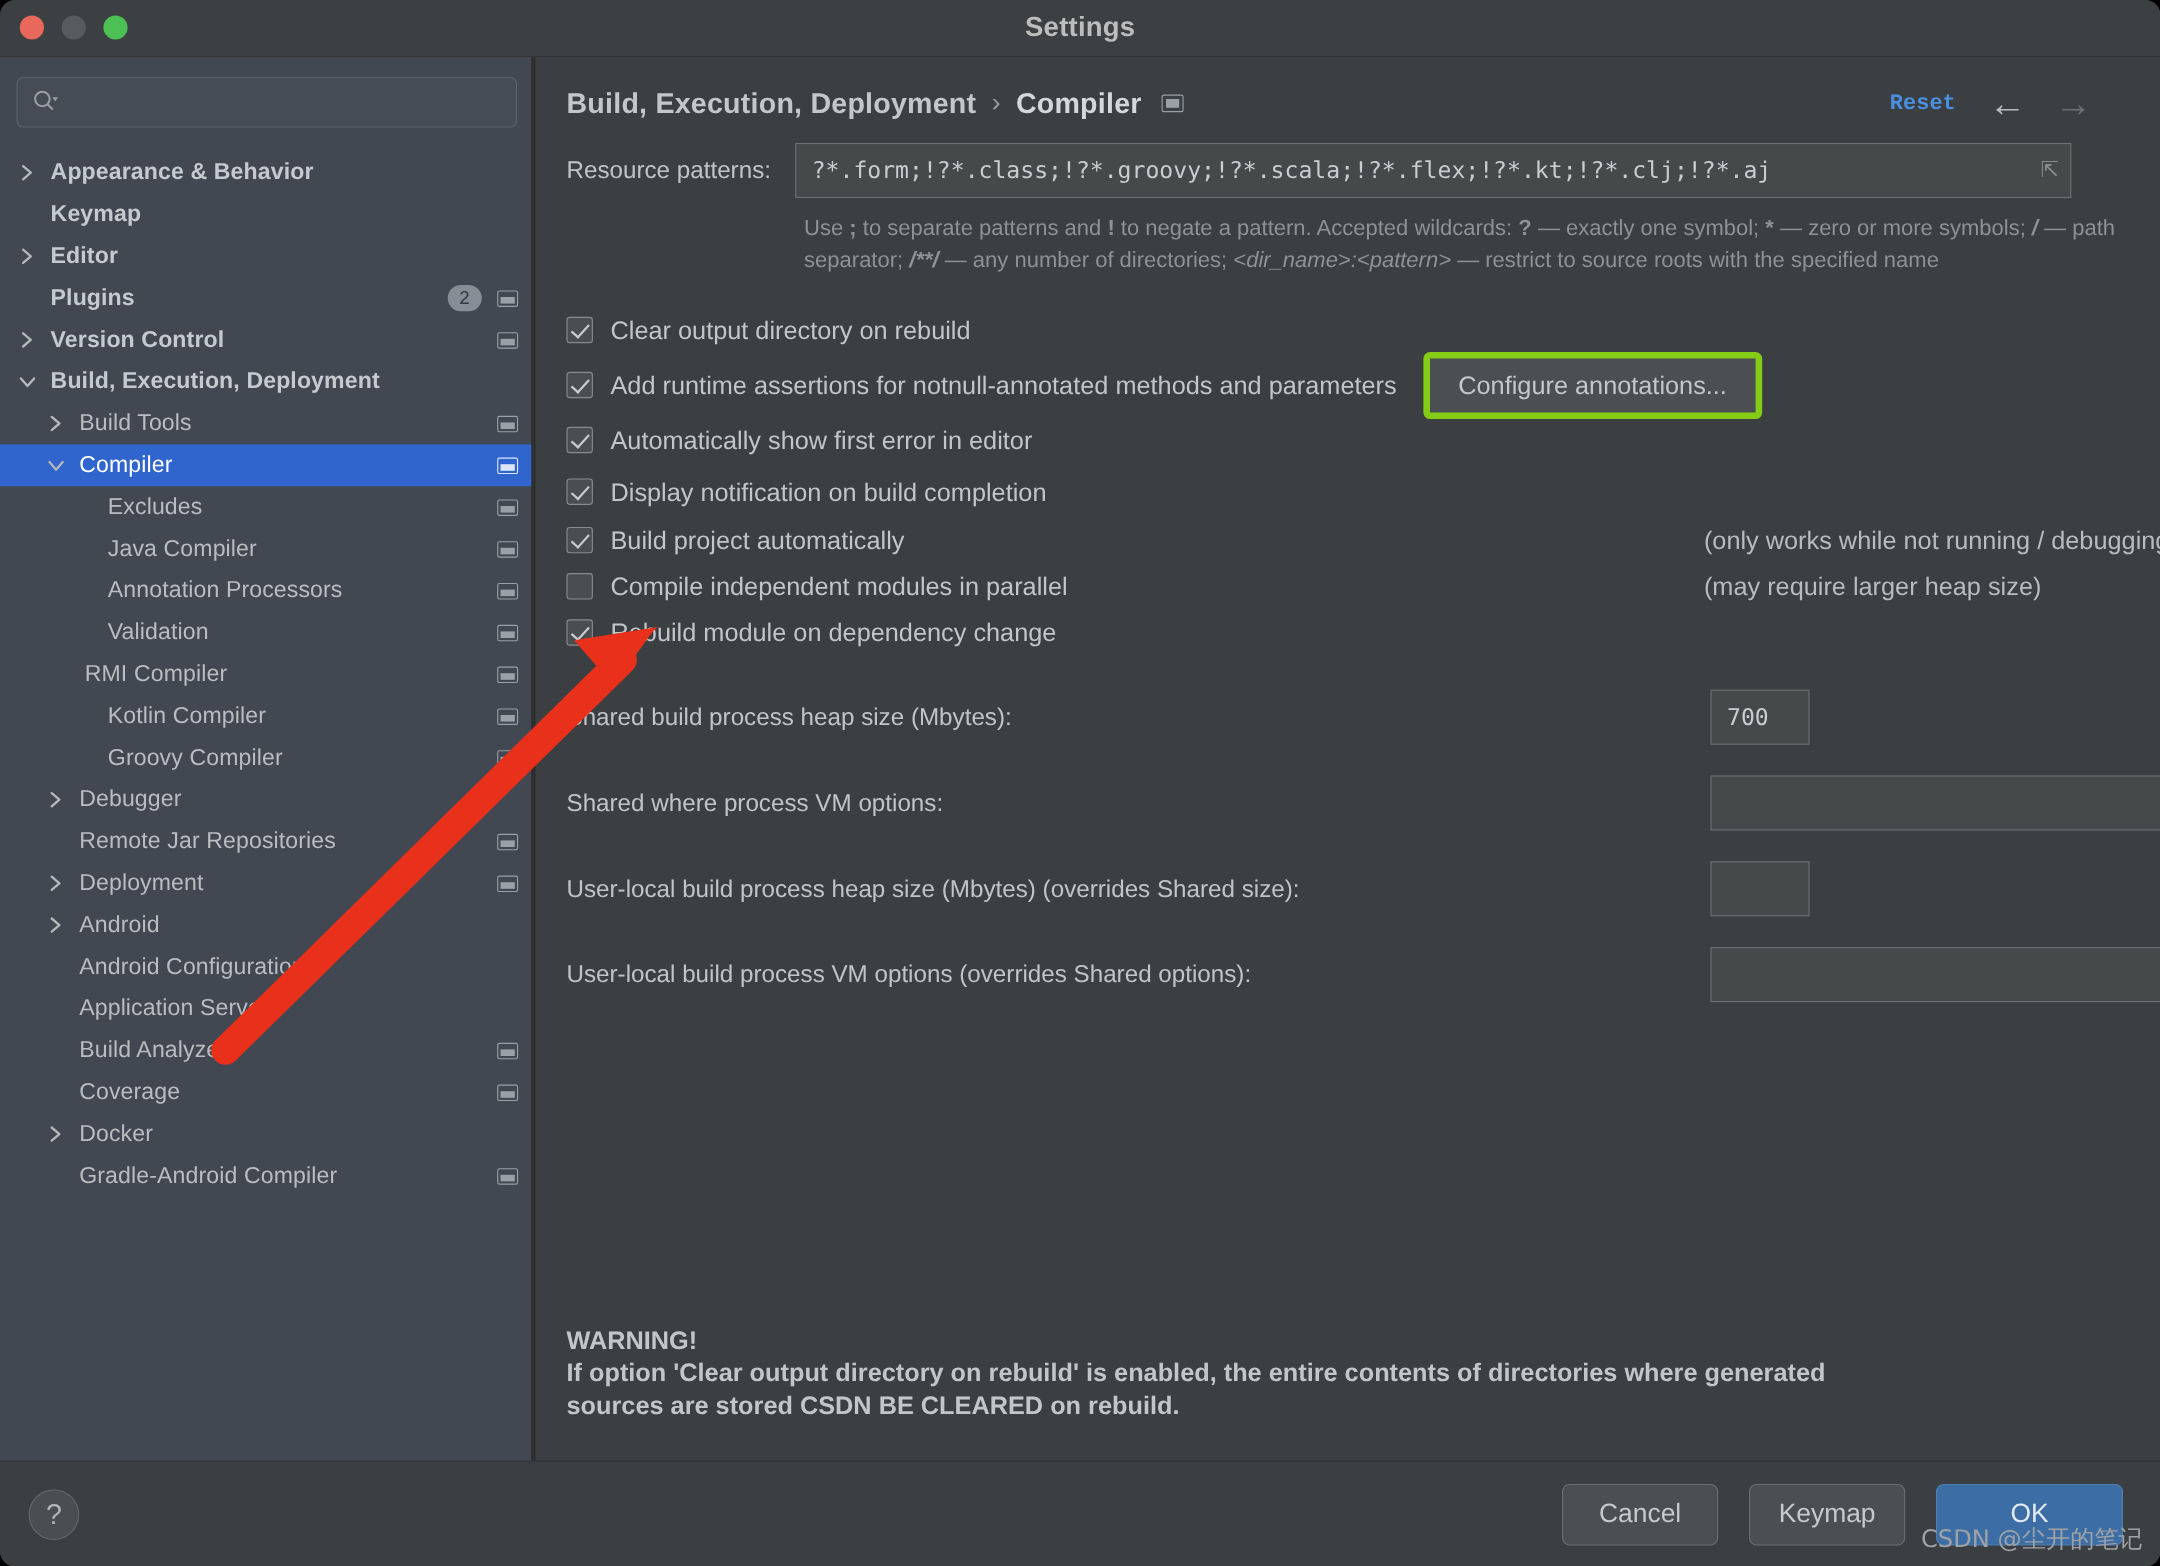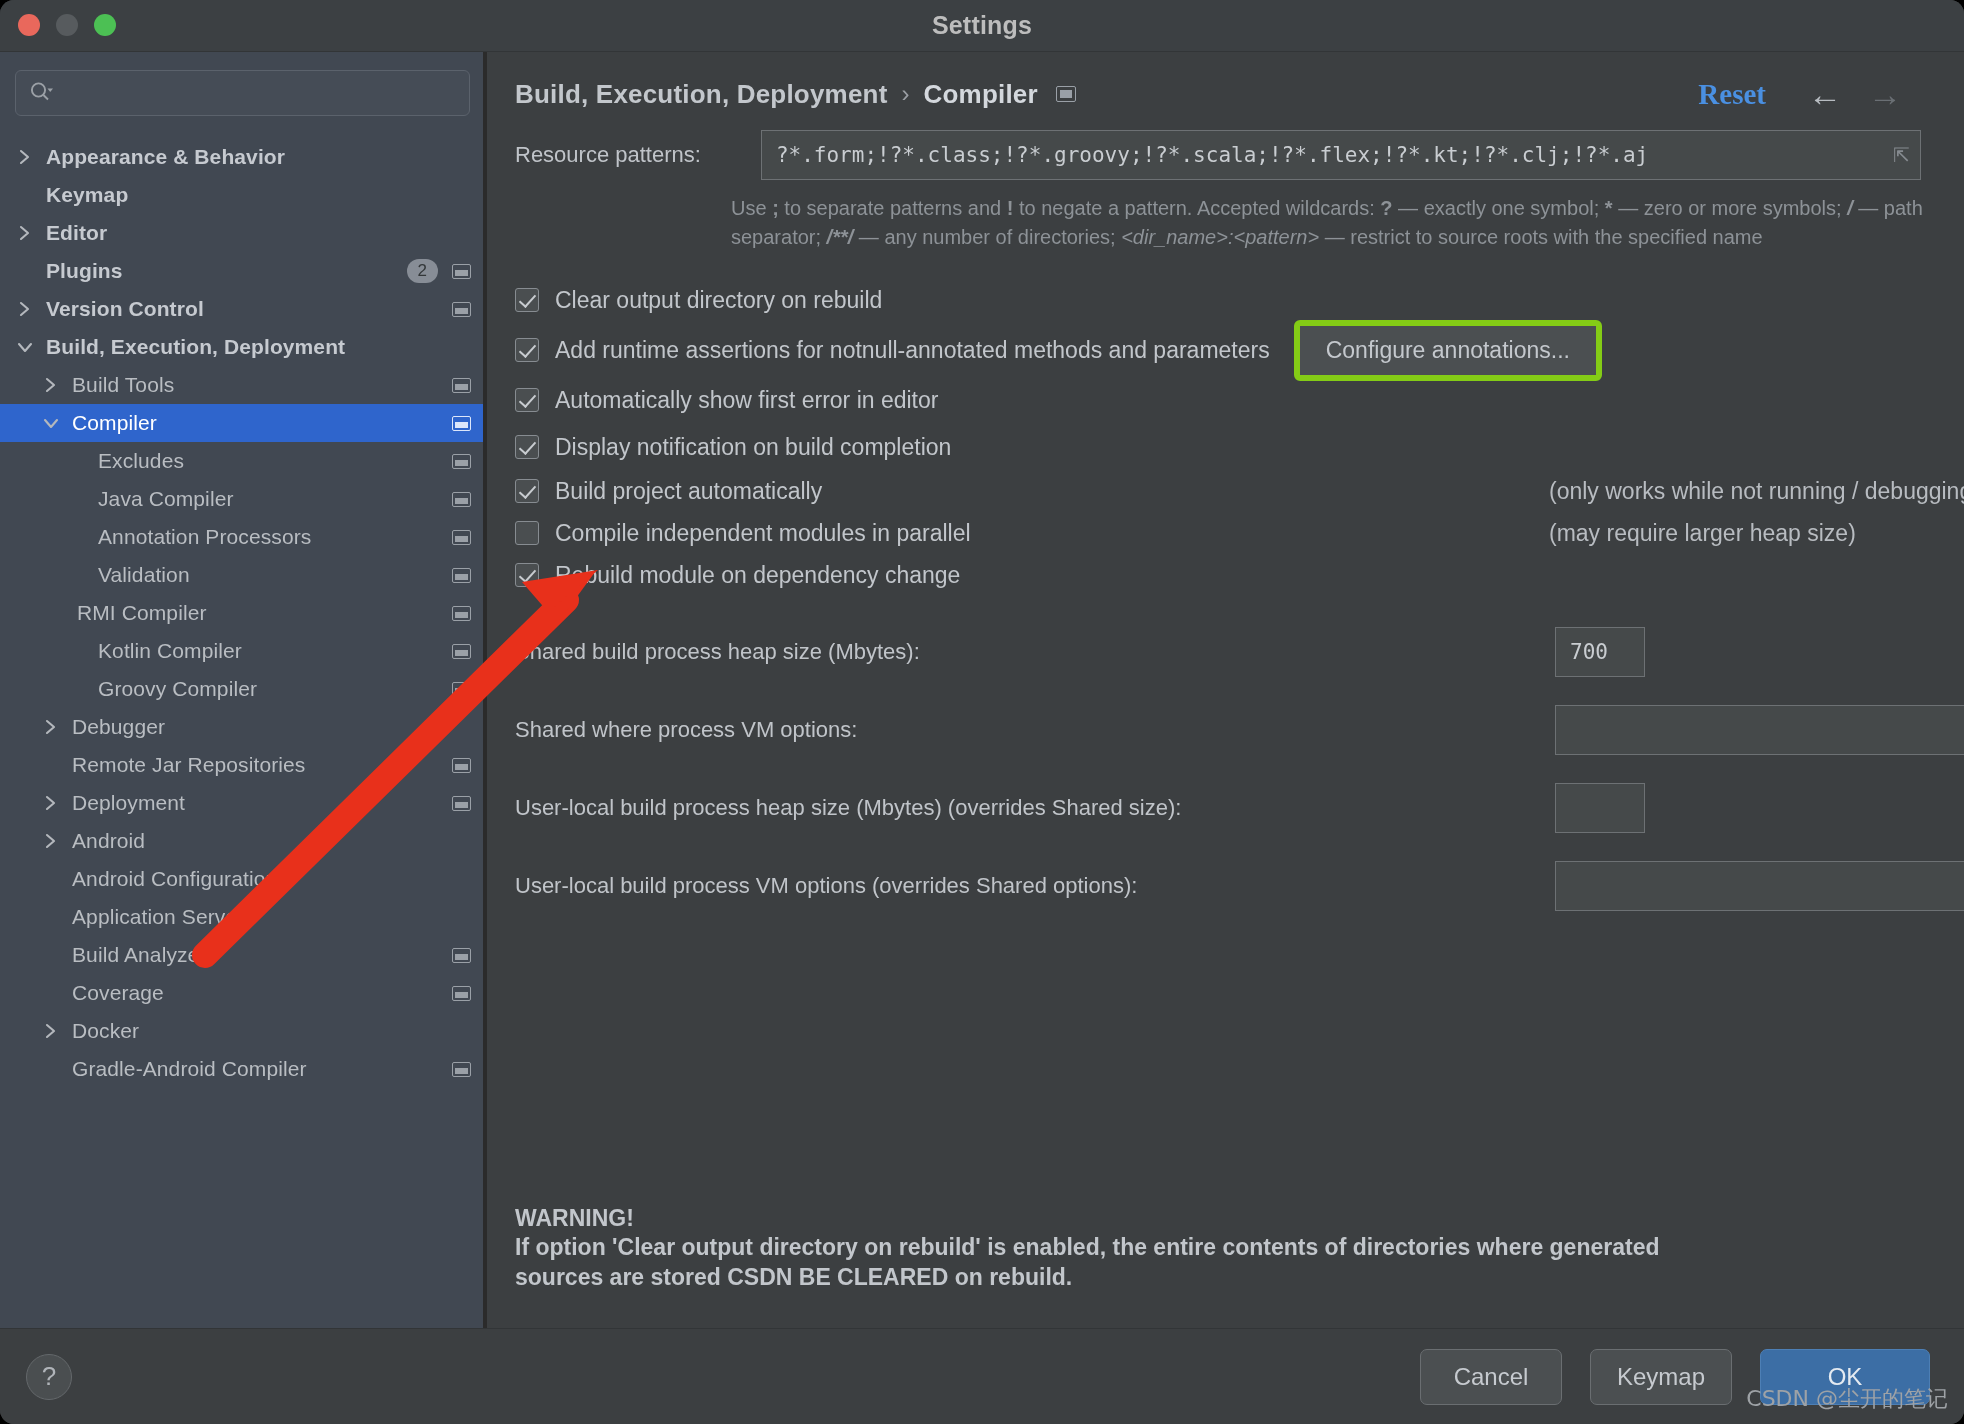--- a/index.html
+++ b/index.html
@@ -171,26 +171,26 @@
     position: relative;
   }
   .crumb-mark::after {
     content: "";
     position: absolute;
     left: 3px; right: 3px; top: 3px; bottom: 3px;
     background: #9aa0a7;
   }
   .crumb-spacer { flex: 1; }
   .reset-link {
-    font-size: 29px;
+    font-size: 20px;
     font-weight: bold;
     color: #4a90e2;
-    margin-right: 42px;
+    margin-right: 30px;
     background: none; border: none;
-    font-family: Liberation Serif, serif;
+    font-family: Liberation Mono, monospace;
     cursor: pointer;
   }
   .nav-arrow {
     font-size: 34px;
     color: #b7bcc1;
     margin-right: 26px;
     line-height: 1;
   }
   .nav-arrow.disabled { color: #6a6f74; }
   .content {
@@ -587,21 +587,21 @@
         <span class="crumb current">Compiler</span>
         <span class="crumb-mark"></span>
         <span class="crumb-spacer"></span>
         <button class="reset-link">Reset</button>
         <span class="nav-arrow">←</span>
         <span class="nav-arrow disabled">→</span>
       </div>
 
       <div class="content">
 
-        <div class="row" style="margin-top:6px;gap:38px;">
+        <div class="row" style="margin-top:6px;">
           <span class="lbl">Resource patterns:</span>
           <div class="field" style="margin-left:22px; width:1160px;">
             <span class="val">?*.form;!?*.class;!?*.groovy;!?*.scala;!?*.flex;!?*.kt;!?*.clj;!?*.aj</span>
             <span class="expand-icon">⇱</span>
           </div>
         </div>
 
         <div class="hint" style="margin:14px 0 0 216px; width:1200px;">
           <span>Use </span><b>;</b><span> to separate patterns and </span><b>!</b><span> to negate a pattern. Accepted wildcards: </span><b>?</b><span> — exactly one symbol; </span><b>*</b><span> — zero or more symbols; </span><b><i>/</i></b><span> — path separator; </span><b><i>/**/</i></b><span> — any number of directories; </span><i>&lt;dir_name&gt;:&lt;pattern&gt;</i><span> — restrict to source roots with the specified name</span>
         </div>

